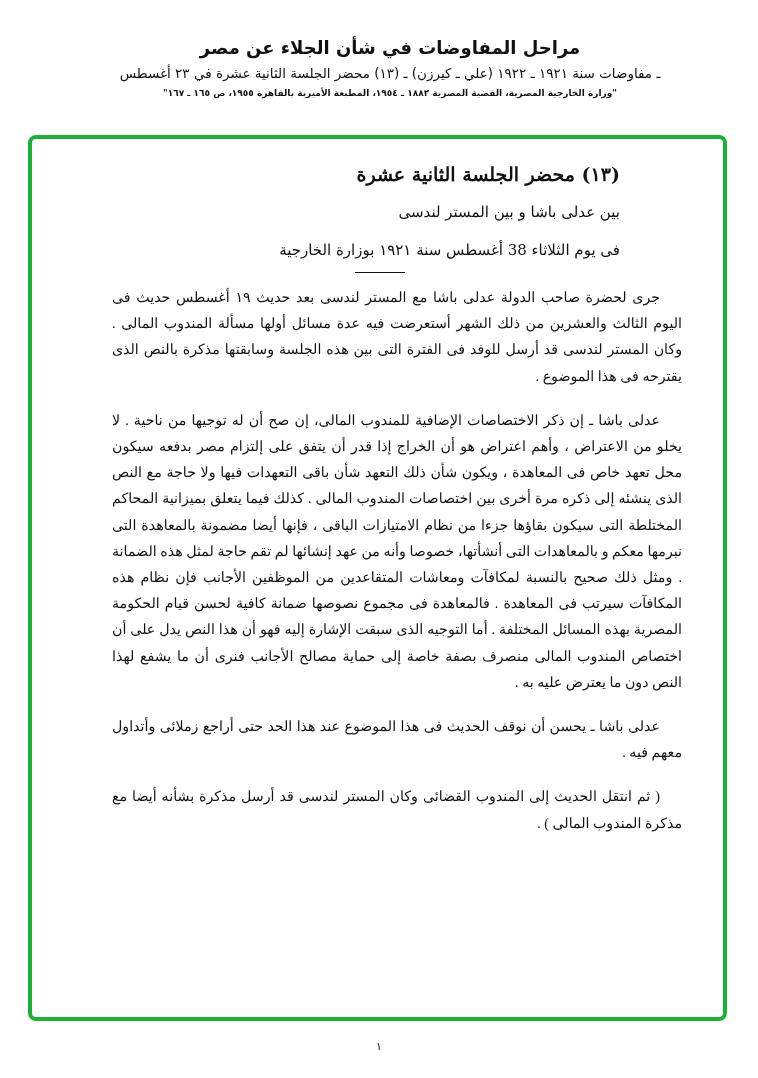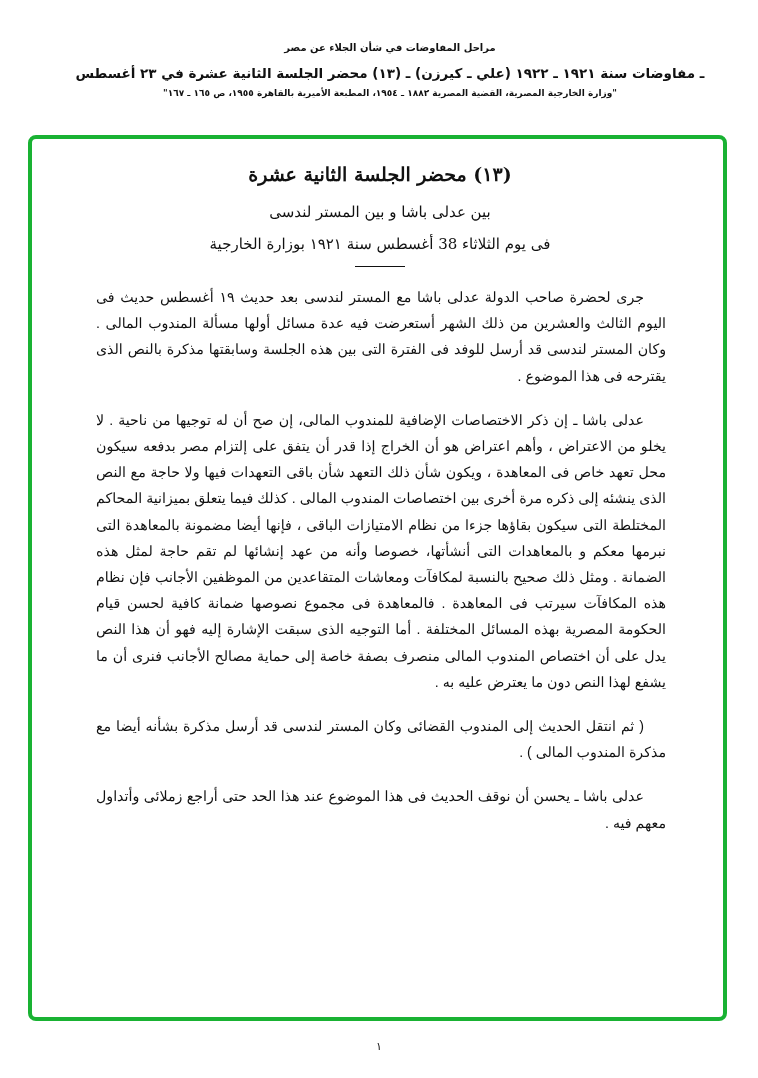--- a/index.html
+++ b/index.html
@@ -19,27 +19,27 @@
       position: absolute;
       top: 38px;
       left: 60px;
       width: 660px;
       text-align: center;
       direction: rtl;
     }
     .header-title {
       font-family: "DejaVu Sans", sans-serif;
       font-weight: bold;
-      font-size: 10px;
+      font-size: 18px;
       line-height: 20px;
       margin: 0;
     }
     .header-subtitle {
       font-family: "DejaVu Sans", sans-serif;
-      font-weight: bold;
+      font-weight: normal;
       font-size: 13.5px;
       line-height: 22px;
       margin: 4px 0 0 0;
       white-space: nowrap;
     }
     .header-source {
       font-family: "DejaVu Sans", sans-serif;
       font-weight: bold;
       font-size: 9px;
       line-height: 14px;
@@ -54,55 +54,54 @@
       height: 878px;
       border: 4px solid #19b233;
       border-radius: 8px;
       box-sizing: content-box;
     }
     .doc-heading {
       position: absolute;
       top: 160px;
       left: 140px;
       width: 480px;
-      text-align: center;
       direction: rtl;
       font-family: "DejaVu Serif", serif;
     }
     .doc-title {
       font-size: 19px;
       font-weight: bold;
       line-height: 28px;
       margin: 0;
     }
     .doc-parties {
       font-size: 15px;
       line-height: 24px;
-      margin: 12px 0 8px 0;
+      margin: 12px 0 14px 0;
     }
     .doc-date {
       font-size: 15px;
       line-height: 24px;
       margin: 6px 0 0 0;
     }
     .doc-rule {
       width: 50px;
       height: 0;
       border-top: 1.5px solid #111;
       margin: 10px auto 0 auto;
     }
     .body-text {
       position: absolute;
       top: 284px;
-      left: 96px;
+      left: 112px;
       width: 570px;
       direction: rtl;
       text-align: justify;
       text-align-last: right;
-      font-family: Liberation Sans, sans-serif;
+      font-family: Liberation Serif, serif;
       font-size: 14.2px;
       line-height: 26.2px;
     }
     .body-text p {
       margin: 0 0 18px 0;
       text-indent: 22px;
     }
     .page-number {
       position: absolute;
       top: 1040px;
@@ -128,17 +127,17 @@
 <div class="doc-heading">
   <p class="doc-title">(١٣) محضر الجلسة الثانية عشرة</p>
   <p class="doc-parties">بين عدلى باشا و بين المستر لندسى</p>
   <p class="doc-date">فى يوم الثلاثاء 38 أغسطس سنة ١٩٢١ بوزارة الخارجية</p>
   <div class="doc-rule"></div>
 </div>
 
 <div class="body-text">
   <p>جرى لحضرة صاحب الدولة عدلى باشا مع المستر لندسى بعد حديث ١٩ أغسطس حديث فى اليوم الثالث والعشرين من ذلك الشهر أستعرضت فيه عدة مسائل أولها مسألة المندوب المالى . وكان المستر لندسى قد أرسل للوفد فى الفترة التى بين هذه الجلسة وسابقتها مذكرة بالنص الذى يقترحه فى هذا الموضوع .</p>
   <p>عدلى باشا ـ إن ذكر الاختصاصات الإضافية للمندوب المالى، إن صح أن له توجيها من ناحية . لا يخلو من الاعتراض ، وأهم اعتراض هو أن الخراج إذا قدر أن يتفق على إلتزام مصر بدفعه سيكون محل تعهد خاص فى المعاهدة ، ويكون شأن ذلك التعهد شأن باقى التعهدات فيها ولا حاجة مع النص الذى ينشئه إلى ذكره مرة أخرى بين اختصاصات المندوب المالى . كذلك فيما يتعلق بميزانية المحاكم المختلطة التى سيكون بقاؤها جزءا من نظام الامتيازات الباقى ، فإنها أيضا مضمونة بالمعاهدة التى نبرمها معكم و بالمعاهدات التى أنشأتها، خصوصا وأنه من عهد إنشائها لم تقم حاجة لمثل هذه الضمانة . ومثل ذلك صحيح بالنسبة لمكافآت ومعاشات المتقاعدين من الموظفين الأجانب فإن نظام هذه المكافآت سيرتب فى المعاهدة . فالمعاهدة فى مجموع نصوصها ضمانة كافية لحسن قيام الحكومة المصرية بهذه المسائل المختلفة . أما التوجيه الذى سبقت الإشارة إليه فهو أن هذا النص يدل على أن اختصاص المندوب المالى منصرف بصفة خاصة إلى حماية مصالح الأجانب فنرى أن ما يشفع لهذا النص دون ما يعترض عليه به .</p>
+  <p>عدلى باشا ـ يحسن أن نوقف الحديث فى هذا الموضوع عند هذا الحد حتى أراجع زملائى وأتداول معهم فيه .</p>
   <p>( ثم انتقل الحديث إلى المندوب القضائى وكان المستر لندسى قد أرسل مذكرة بشأنه أيضا مع مذكرة المندوب المالى ) .</p>
-  <p>عدلى باشا ـ يحسن أن نوقف الحديث فى هذا الموضوع عند هذا الحد حتى أراجع زملائى وأتداول معهم فيه .</p>
 </div>
 
 <div class="page-number">١</div>
 
 </body></html>

